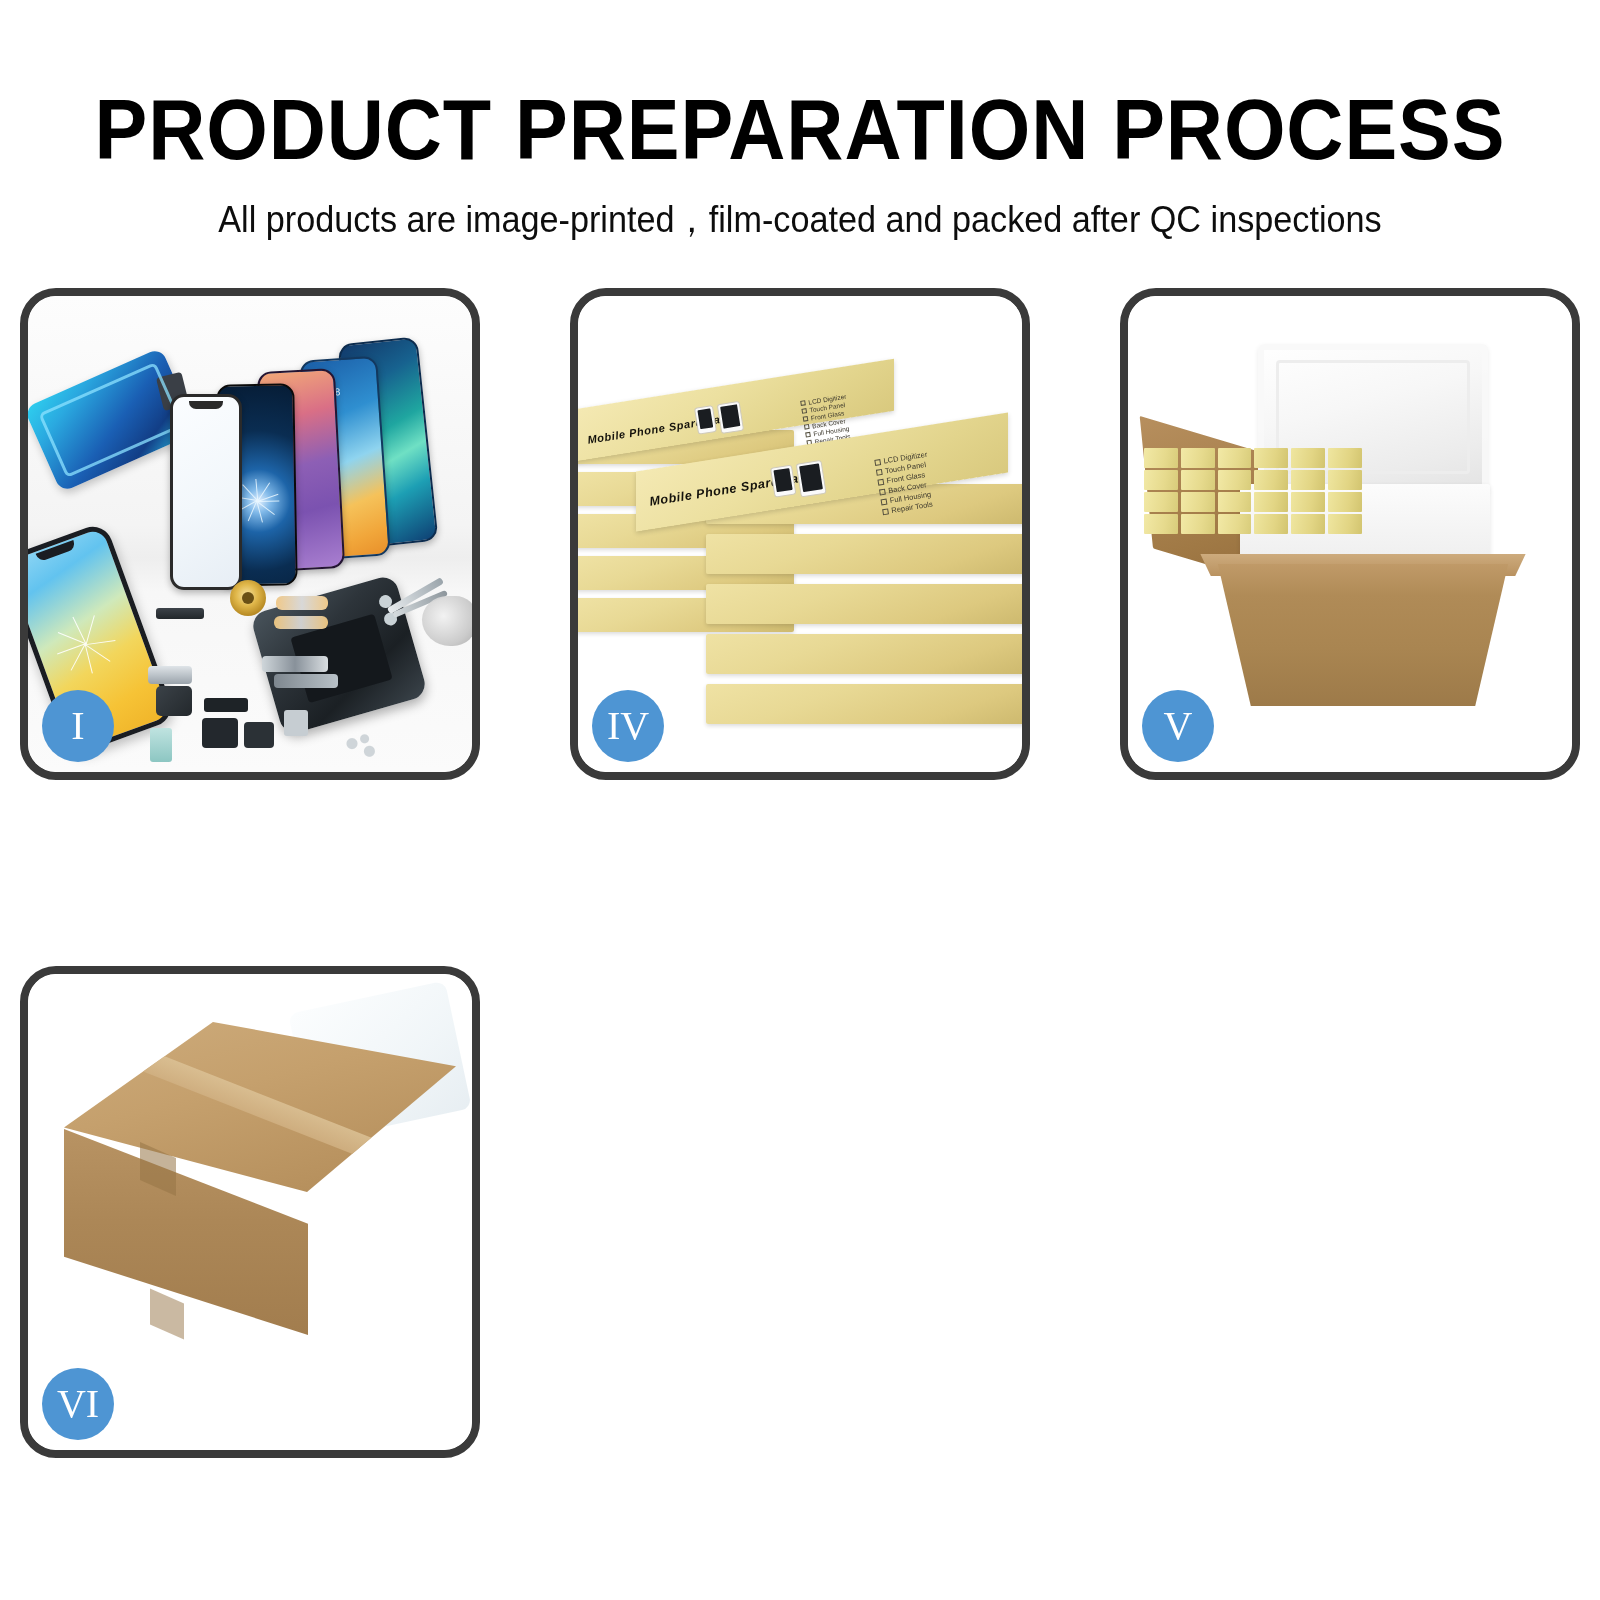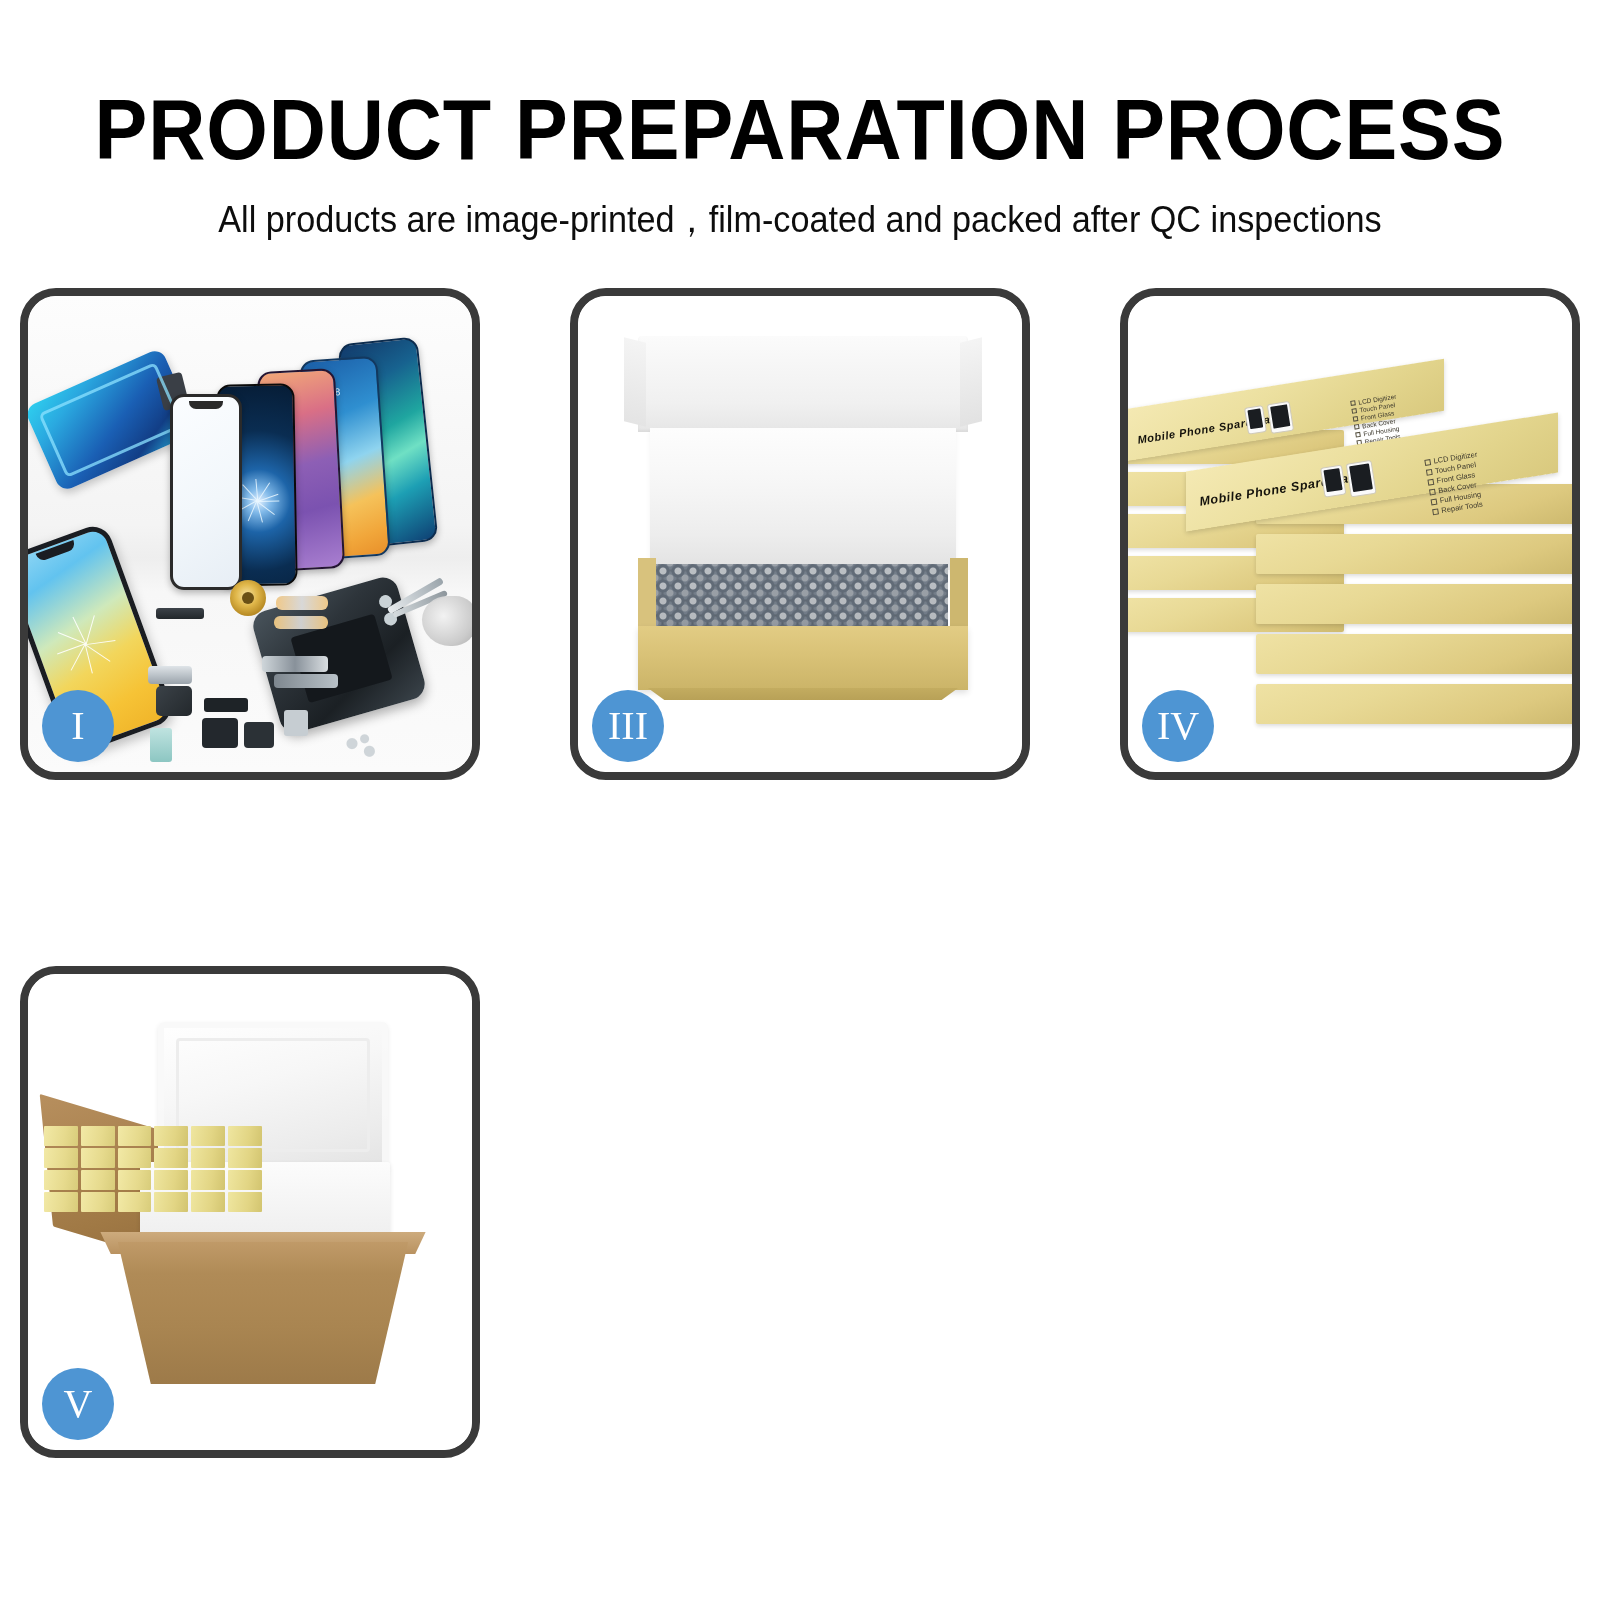--- a/index.html
+++ b/index.html
@@ -458,30 +458,20 @@
           <span class="prt blk4"></span>
           <span class="prt tray"></span>
           <span class="prt screws"></span>
         </div>
 
       </div>
       <div class="badge">I</div>
     </div>
 
 
-    <div class="panel">
-      <div class="panel-photo p3">
-        <div class="lidback"></div>
-        <div class="lidfront"></div>
-        <div class="bubblelayer"></div>
-        <div class="boxtray"></div>
-        <div class="boxfront"></div>
-      </div>
-      <div class="badge">III</div>
-    </div>
 
     <div class="panel">
       <div class="panel-photo p4">
         <div class="stack">
 
           <div class="kbox kl kl5"></div>
           <div class="kbox kl kl4"></div>
           <div class="kbox kl kl3"></div>
           <div class="kbox kl kl2"></div>
           <div class="kbox kl kl1"></div>
@@ -612,15 +602,27 @@
               <span class="yslab"></span>
               <span class="yslab"></span>
             </div>
         </div>
         <div class="cartonlip"></div>
         <div class="cartonbody"></div>
       </div>
       <div class="badge">V</div>
     </div>
 
+    <div class="panel">
+      <div class="panel-photo p6">
+        <div class="glasspad"></div>
+        <div class="ctop"></div>
+        <div class="ctop-tape"></div>
+        <div class="cleft"></div>
+        <div class="cright"></div>
+        <div class="ctab1"></div>
+        <div class="ctab2"></div>
+      </div>
+      <div class="badge">VI</div>
+    </div>
 
   </div>
 </div>
 
 </body></html>

